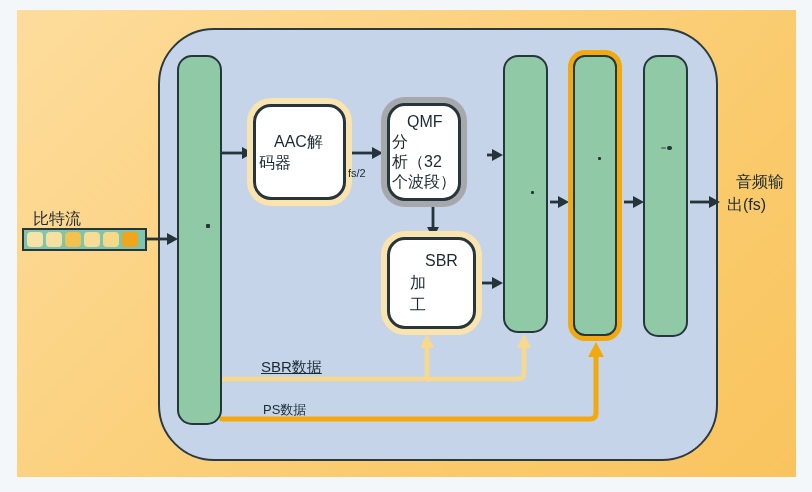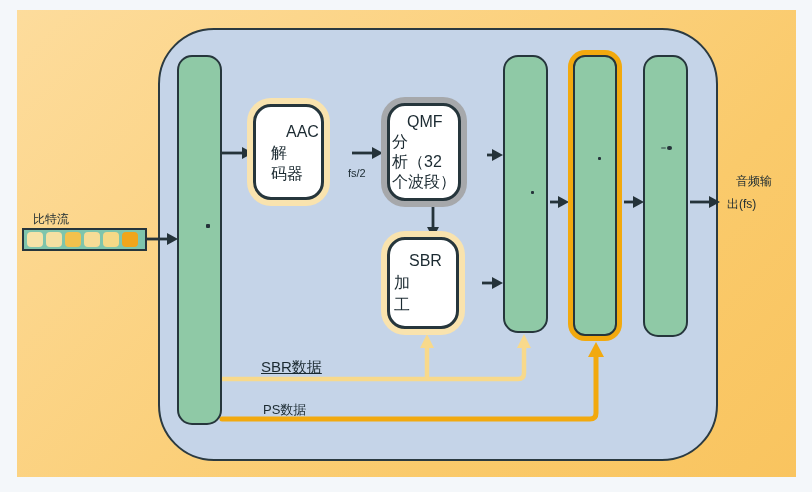--- a/index.html
+++ b/index.html
@@ -32,28 +32,28 @@
                box-shadow:0 0 0 5px var(--accent-orange);}
   .bar-right-3{left:643px;top:55px;width:45px;height:282px;}
   .box{
     position:absolute;box-sizing:border-box;background:#fff;
     border:3px solid var(--green-stroke);border-radius:18px;
     color:var(--text-dark);font-size:16px;line-height:21px;
     white-space:pre-line;text-indent:15px;
     display:flex;align-items:center;
   }
   .box .txt{white-space:pre-line;}
-  .box-aac{left:253px;top:104px;width:71px;height:96px;
-           box-shadow:0 0 0 6px var(--glow-cream);padding-left:15px;}
+  .box-aac{left:253px;top:104px;width:93px;height:96px;
+           box-shadow:0 0 0 6px var(--glow-cream);padding-left:3px;}
   .box-qmf{left:387px;top:103px;width:74px;height:98px;
            box-shadow:0 0 0 6px var(--glow-gray);padding-left:2px;line-height:20px;}
-  .box-sbr{left:387px;top:237px;width:72px;height:92px;
-           box-shadow:0 0 0 6px var(--glow-cream);padding-left:4px;line-height:22px;}
+  .box-sbr{left:387px;top:237px;width:89px;height:92px;
+           box-shadow:0 0 0 6px var(--glow-cream);padding-left:20px;line-height:22px;}
   .lbl{
-    position:absolute;color:var(--text-dark);font-size:12px;line-height:22px;
+    position:absolute;color:var(--text-dark);font-size:16px;line-height:22px;
     white-space:pre-line;
   }
   .lbl-bitstream{left:33px;top:199px;margin-top:9px;}
   .lbl-sbrdata{left:261px;top:356px;font-size:15px;text-decoration:underline;}
   .lbl-psdata{left:263px;top:399px;font-size:13px;}
   .lbl-fs2{left:348px;top:162px;font-size:11px;}
   .lbl-audio-out{left:727px;top:170px;line-height:23px;text-indent:9px;}
   .bitstream-box{
     position:absolute;left:22px;top:228px;width:125px;height:23px;
     box-sizing:border-box;border:2.5px solid var(--green-stroke);

